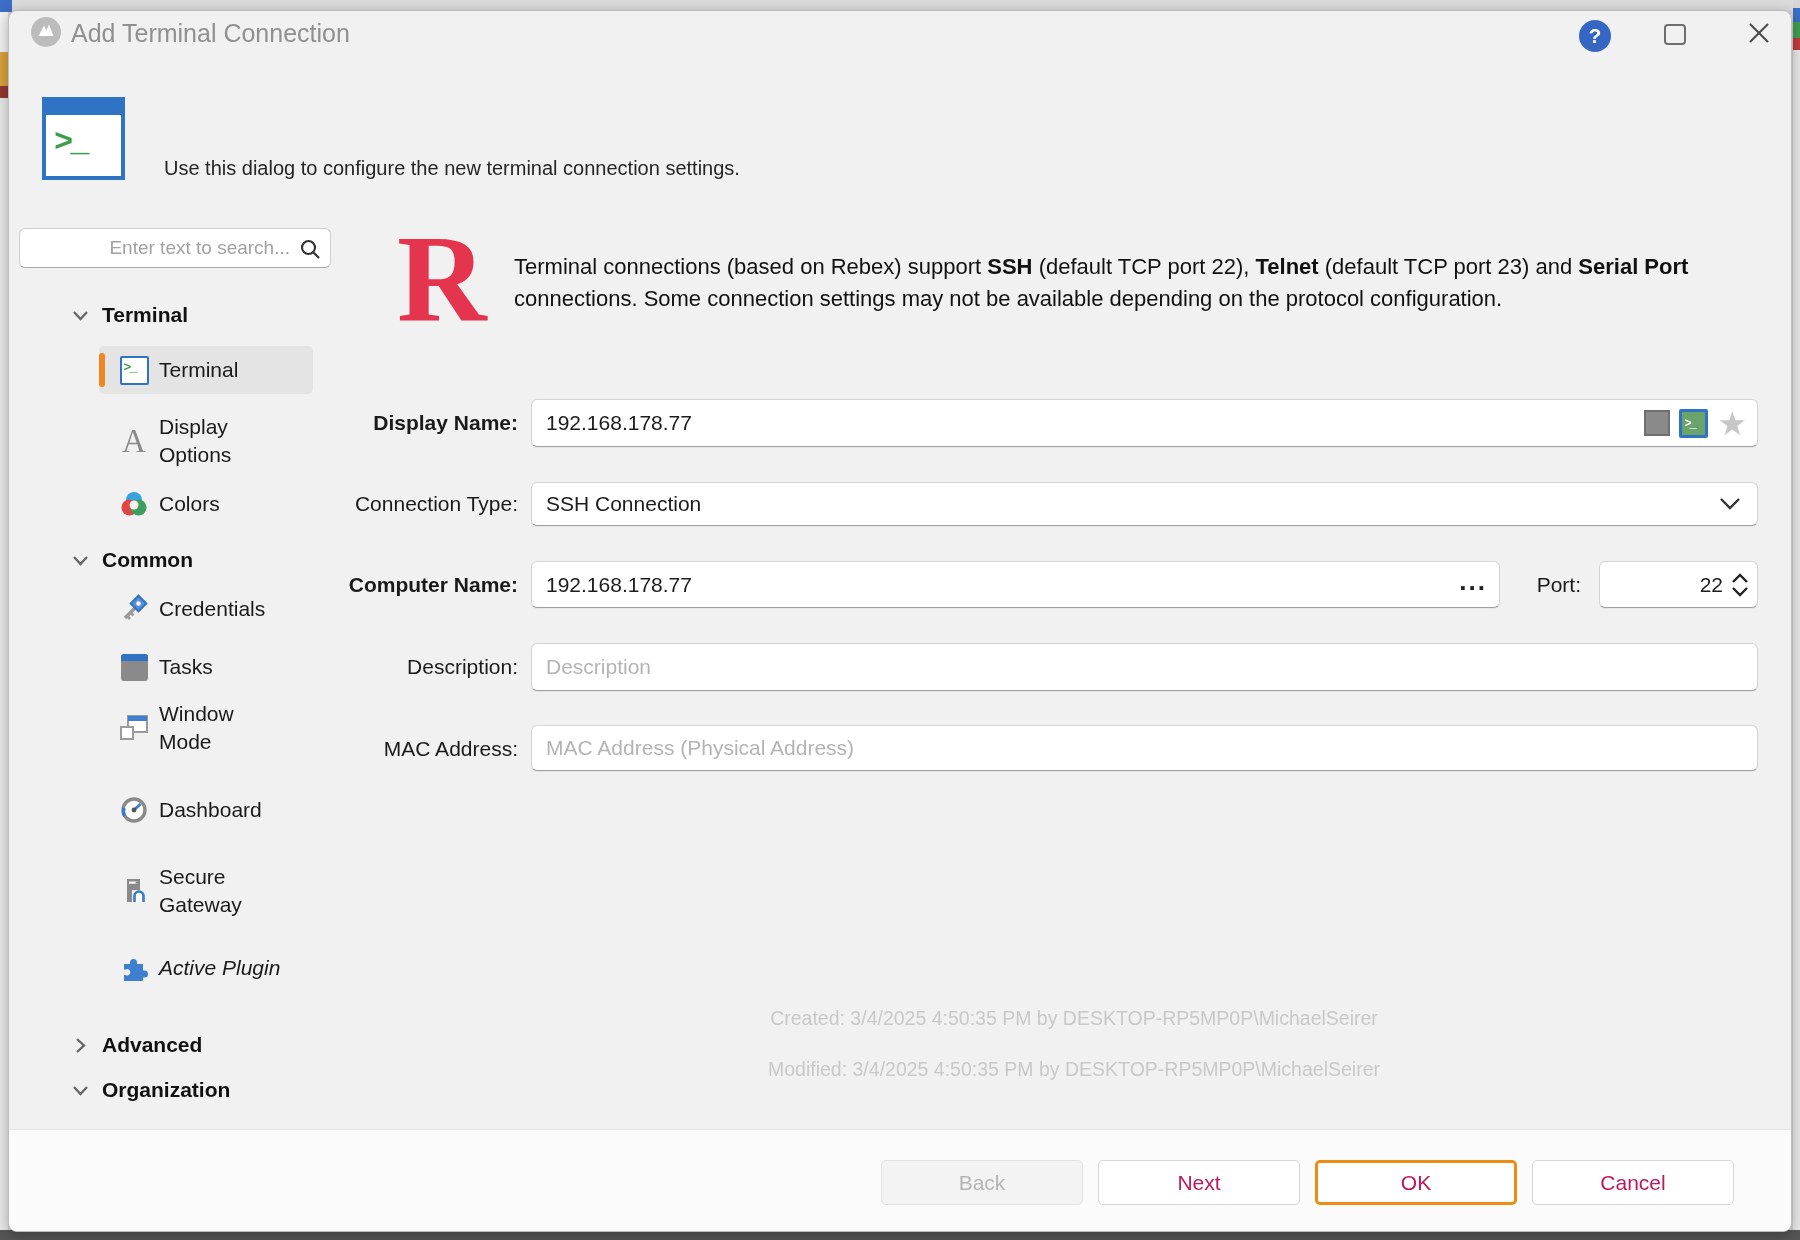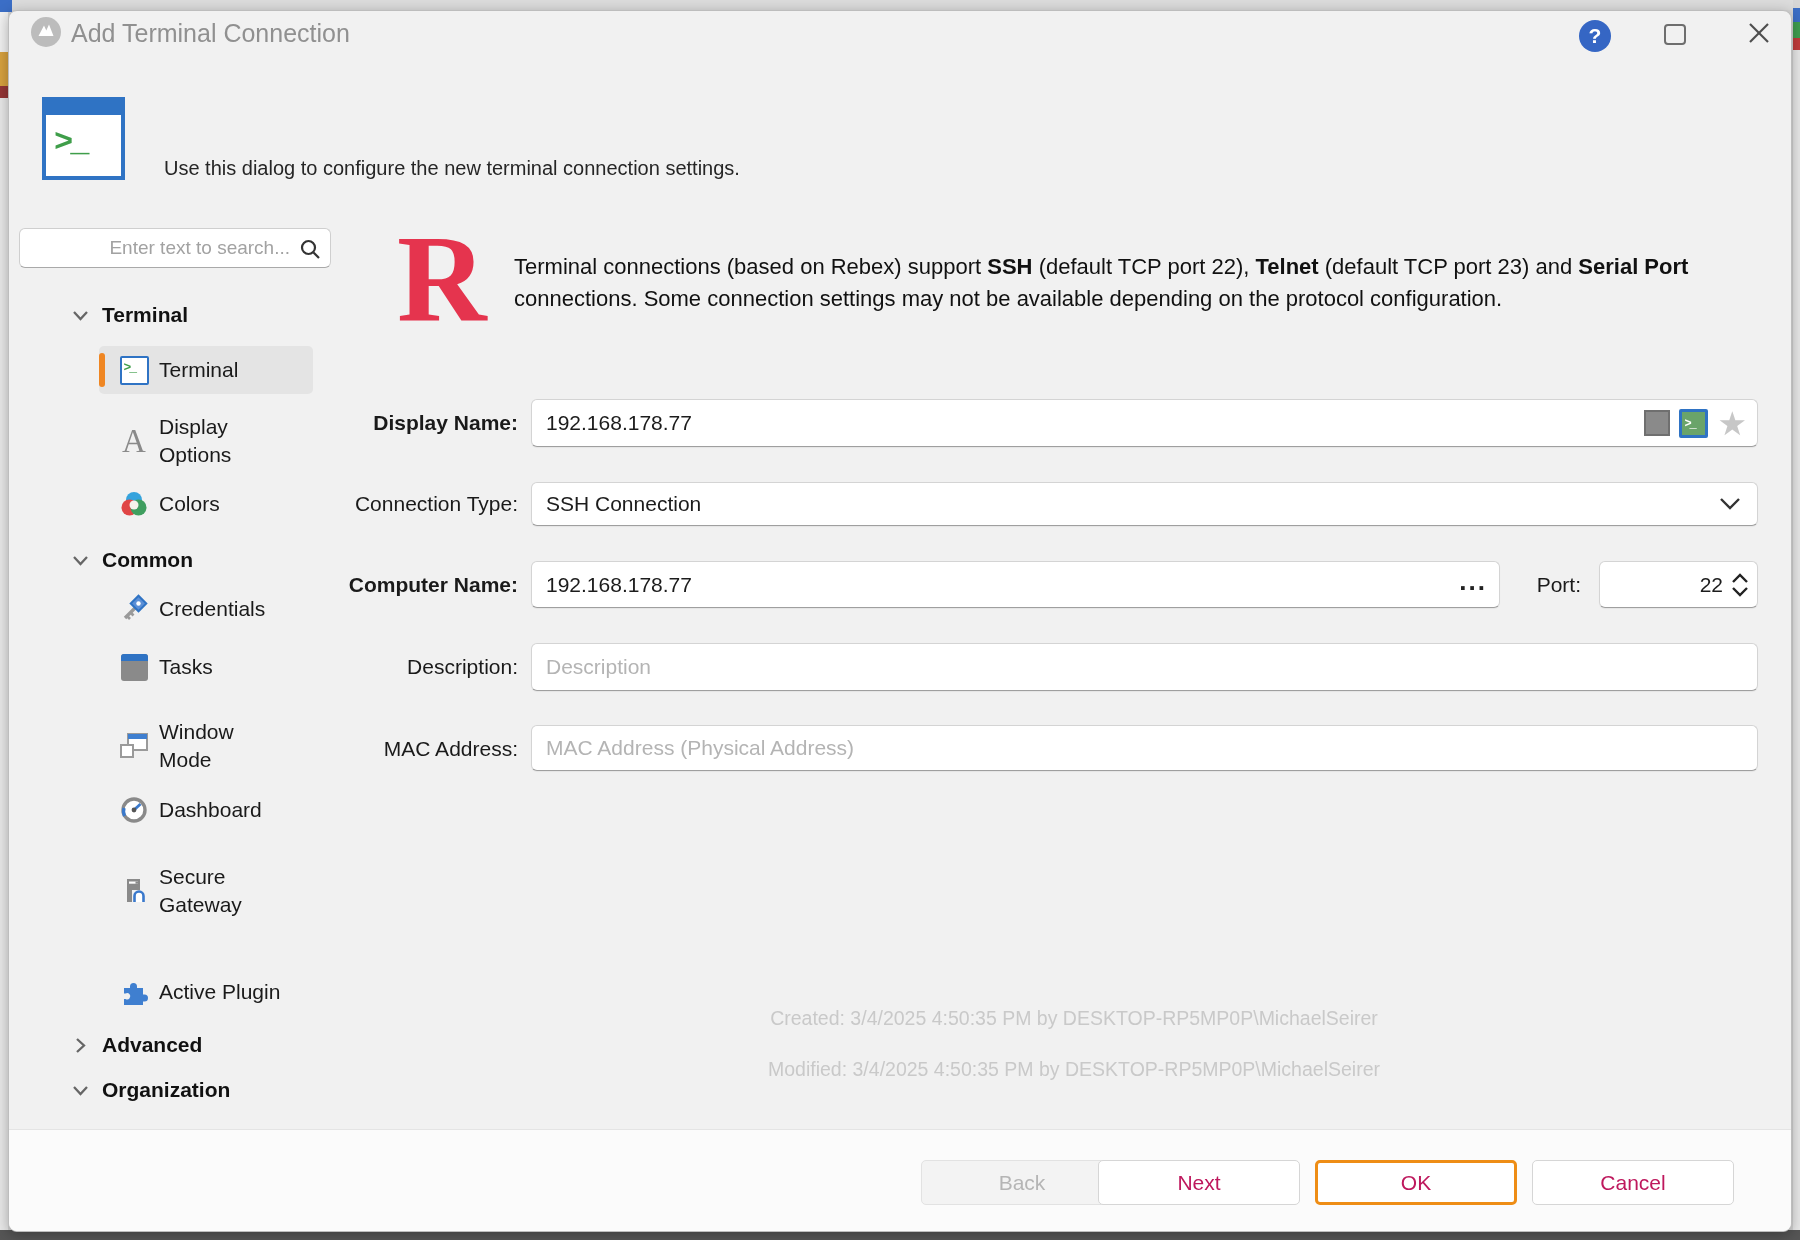--- a/index.html
+++ b/index.html
@@ -93,21 +93,21 @@
 
   .meta-line { position: absolute; left: 522px; width: 1086px; text-align: center;
     font-size: 19.5px; color: #c9c9c9; }
 
   
   .footer { position: absolute; left: 0; right: 0; top: 1118px; bottom: 0;
     background: #fbfbfb; border-top: 1px solid #e4e4e4; }
   .btn { position: absolute; top: 30px; width: 202px; height: 45px; background: #fff;
     border: 1px solid #d6d6d6; border-radius: 5px; font-size: 21px; color: #be185d;
     font-family: "Liberation Sans", sans-serif; cursor: pointer; }
-  .btn.disabled { background: #f3f3f3; color: #b5b5b5; border-color: #e2e2e2; margin-left: 40px; }
+  .btn.disabled { background: #f3f3f3; color: #b5b5b5; border-color: #e2e2e2; }
   .btn.primary { border: 3px solid #ee8d15; }
 </style>
 </head>
 <body>
 
 <div class="frag" style="left:0;top:0;width:12px;height:12px;background:#3b6ec6;"></div>
 <div class="frag" style="left:12px;top:0;width:1781px;height:10px;background:#dcdcdc;"></div>
 <div class="frag" style="left:0;top:12px;width:8px;height:40px;background:#f2f2f2;"></div>
 <div class="frag" style="left:0;top:52px;width:8px;height:34px;background:#d8a23e;"></div>
 <div class="frag" style="left:0;top:86px;width:8px;height:12px;background:#953636;"></div>
@@ -205,21 +205,21 @@
 
   <div class="tree-row tree-item" style="top:641px;">
     <span class="ico">
         <span class="tasks-ico">
           <span class="tb" style="display:block;"></span>
         </span>
       </span>
     <span class="lbl">Tasks</span>
   </div>
 
-  <div class="tree-row tree-item" style="top:707px;">
+  <div class="tree-row tree-item" style="top:689px;">
     <span class="ico">
       <svg width="30" height="30" viewBox="0 0 30 30">
         <rect x="9" y="3" width="19" height="16" fill="#fff" stroke="#9a9a9a" stroke-width="2"></rect>
         <rect x="9" y="3" width="19" height="5" fill="#3f7fd0"></rect>
         <rect x="2" y="14" width="12" height="12" fill="#fff" stroke="#9a9a9a" stroke-width="2"></rect>
       </svg>
     </span>
     <span class="lbl narrow">Window Mode</span>
   </div>
 
@@ -241,21 +241,21 @@
         <rect x="8" y="3" width="13" height="23" fill="#8a8a8a"></rect>
         <rect x="10" y="5.5" width="9" height="2.2" fill="#fff"></rect>
         <rect x="16.5" y="5.5" width="2.5" height="2.2" fill="#8a8a8a"></rect>
         <rect x="13" y="14" width="14" height="12" fill="#f1f1f1"></rect>
         <path d="M15.5 26 V20 A4.5 4.5 0 0 1 24.5 20 V26" fill="#fff" stroke="#3a79cc" stroke-width="2.6"></path>
       </svg>
     </span>
     <span class="lbl narrow">Secure Gateway</span>
   </div>
 
-  <div class="tree-row tree-item" style="top:966px;">
+  <div class="tree-row tree-item" style="top:942px;font-style:italic;">
     <span class="ico">
       <svg width="30" height="30" viewBox="0 0 30 30">
         <path d="M5 11 h6 v-1.5 a3.5 3.5 0 1 1 7 0 V11 h6 v6.5 h1.5 a3.5 3.5 0 1 1 0 7 H24 V28 H5 v-6 h1.5 a3.2 3.2 0 1 0 0-5.5 H5 Z" fill="#3f7fd0"></path>
       </svg>
     </span>
     <span class="lbl narrow">Active Plugin</span>
   </div>
 
   <div class="tree-row tree-group" style="top:1022px;">
     <svg width="19" height="19" viewBox="0 0 19 19">

